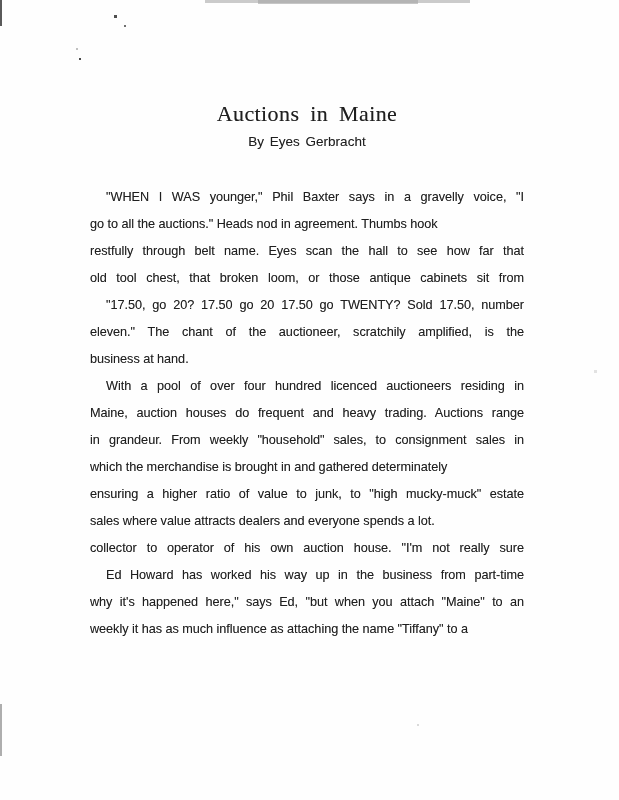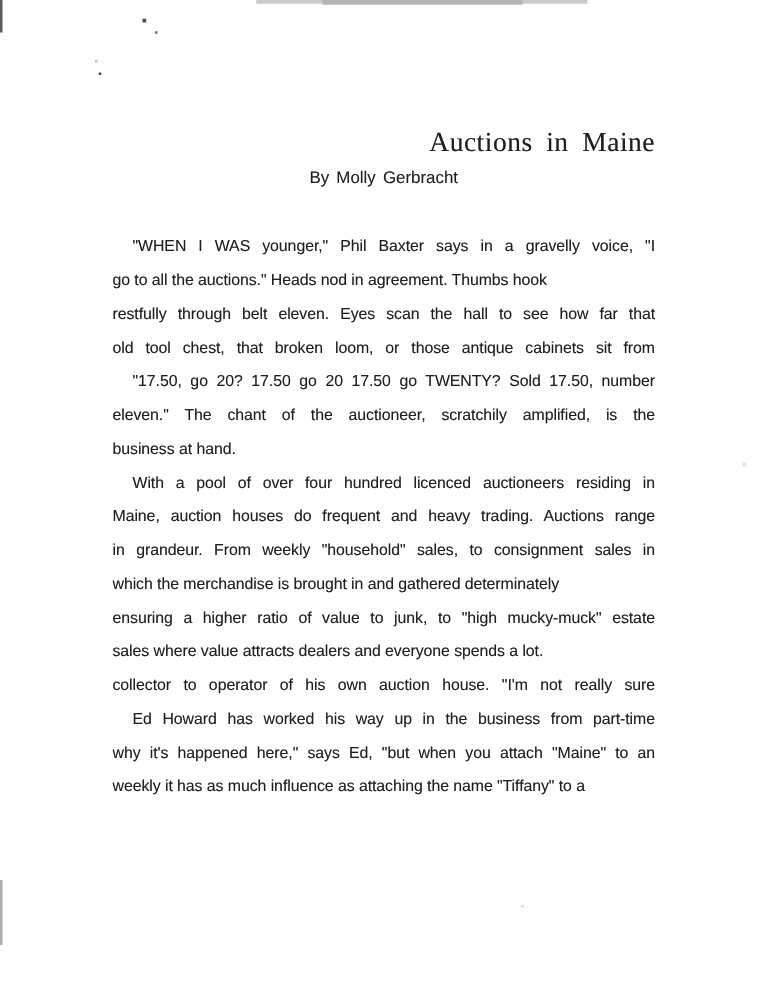--- a/index.html
+++ b/index.html
@@ -15,21 +15,21 @@
     background:var(--paper);
     overflow:hidden;
     font-family:"Liberation Sans","DejaVu Sans",sans-serif;
     margin:0 auto;
   }
   .title{
     position:absolute;
     left:90px;
     top:101px;
     width:434px;
-    text-align:right;
+    text-align:center;
     font-family:"Liberation Serif","DejaVu Serif",serif;
     font-weight:400;
     font-size:22px;
     letter-spacing:0.4px;
     word-spacing:5px;
     color:var(--ink);
     margin:0;
     text-shadow:0 0 0.5px rgba(25,25,25,0.45);
   }
   .byline{
@@ -89,27 +89,27 @@
   <div class="artifact edge-top"></div>
   <div class="artifact edge-bottom"></div>
   <div class="artifact speck1"></div>
   <div class="artifact speck2"></div>
   <div class="artifact speck3"></div>
   <div class="artifact speck4"></div>
   <div class="artifact speck5"></div>
   <div class="artifact speck6"></div>
 
   <h1 class="title">Auctions in Maine</h1>
-  <div class="byline">By Molly Gerbracht</div>
+  <div class="byline">By Eyes Gerbracht</div>
 
   <div class="article">
       <div class="paragraph">
         <div class="line j indent">"WHEN I WAS younger," Phil Baxter says in a gravelly voice, "I</div>
         <div class="line">go to all the auctions."  Heads nod in agreement.  Thumbs hook</div>
-        <div class="line j">restfully through belt eleven.  Eyes scan the hall to see how far that</div>
+        <div class="line j">restfully through belt name.  Eyes scan the hall to see how far that</div>
         <div class="line j">old tool chest, that broken loom, or those antique cabinets sit from</div>
       </div>
       <div class="paragraph">
         <div class="line j indent">"17.50, go 20? 17.50 go 20 17.50 go TWENTY?  Sold 17.50, number</div>
         <div class="line j">eleven."  The chant of the auctioneer, scratchily amplified, is the</div>
         <div class="line">business at hand.</div>
       </div>
       <div class="paragraph">
         <div class="line j indent">With a pool of over four hundred licenced auctioneers residing in</div>
         <div class="line j">Maine, auction houses do frequent and heavy trading.  Auctions range</div>

